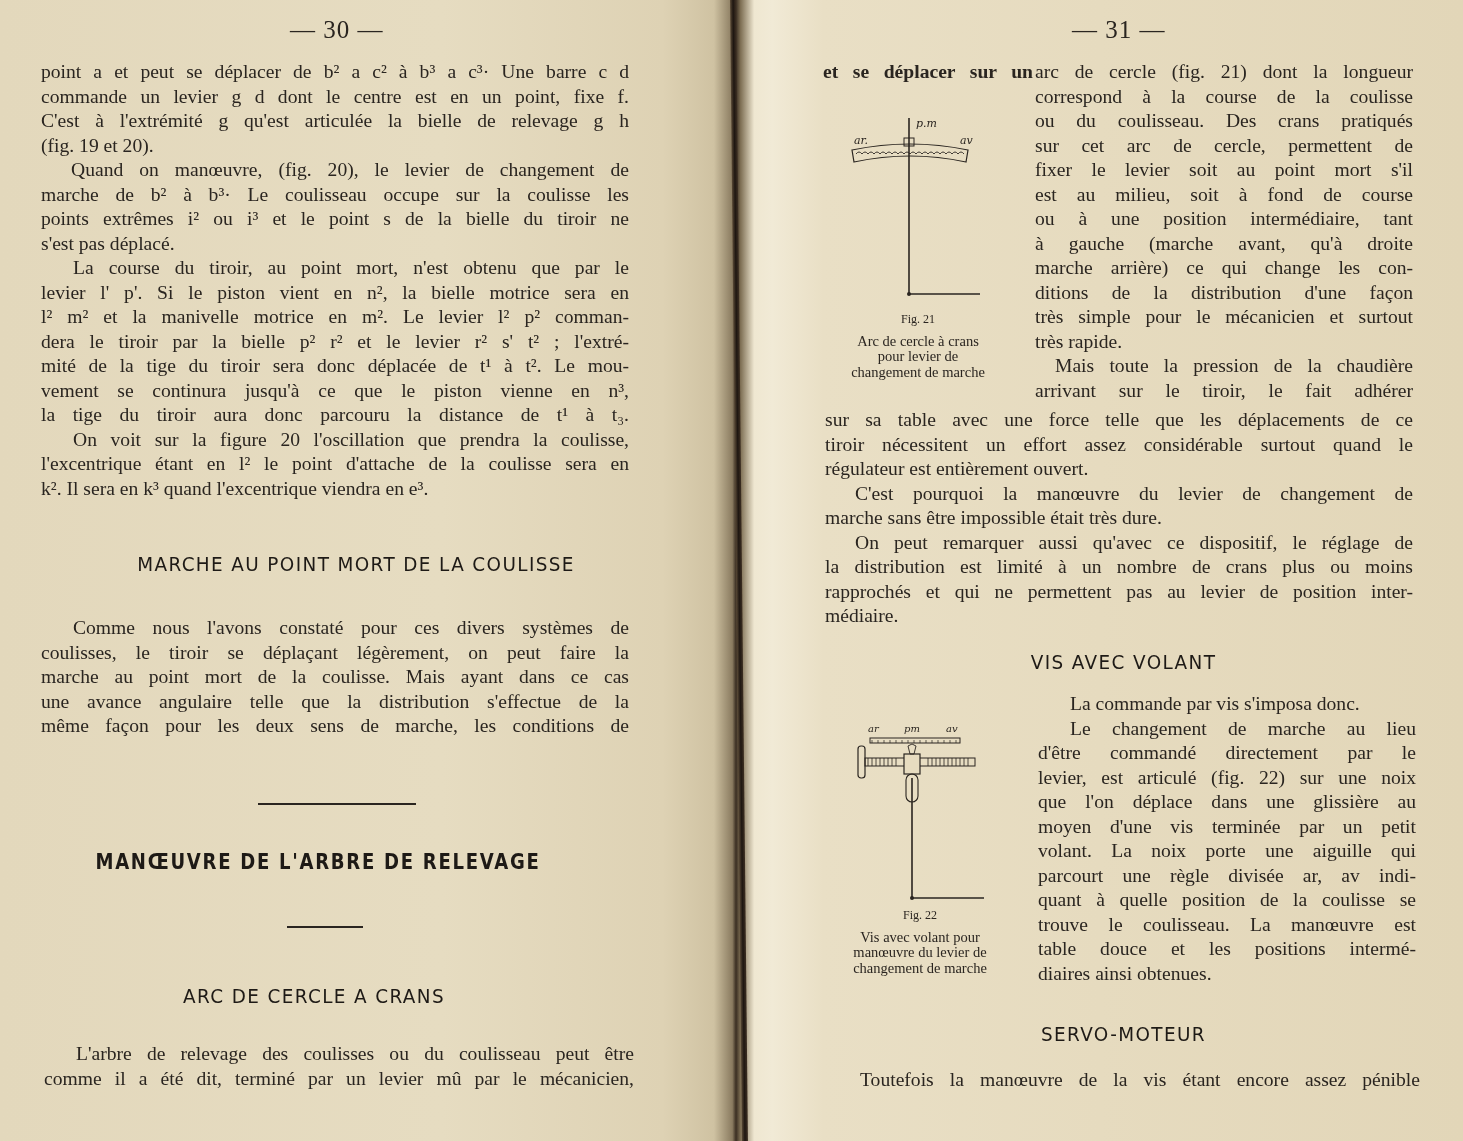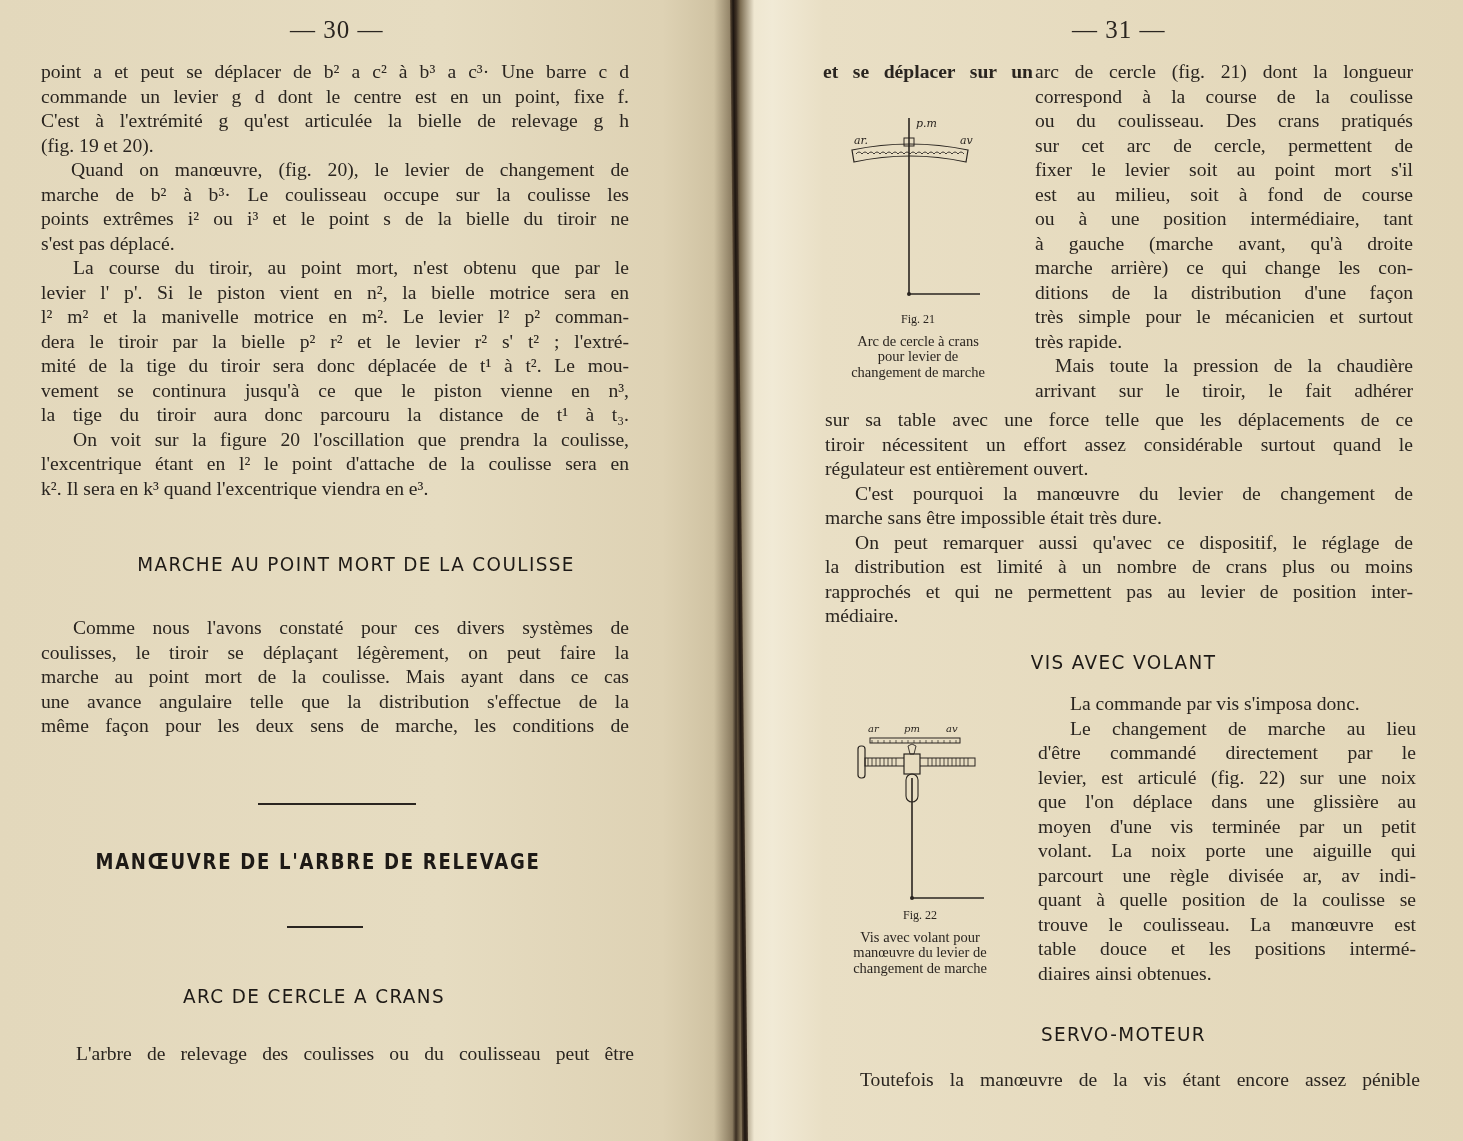--- a/index.html
+++ b/index.html
@@ -108,20 +108,21 @@
 
   <div class="heading bold" style="top:850px; left:-50px;">MANŒUVRE DE L'ARBRE DE RELEVAGE</div>
 
   <div class="rule" style="left:287px; top:926px; width:76px;"></div>
 
   <div class="heading" style="top:984px; left:-54px;">ARC DE CERCLE A CRANS</div>
 
   <div class="text" style="left:44px; top:1042px; width:590px;">
     <p class="noindent">
       <span class="line" style="padding-left:32px;">L'arbre de relevage des coulisses ou du coulisseau peut être</span>
+      <span class="line">comme il a été dit, terminé par un levier mû par le mécanicien,</span>
     </p>
   </div>
 </div>
 
 <div class="page page-right">
   <div class="folio" style="left:336px;">— 31 —</div>
 
   <div class="text" style="left:87px; top:60px; width:210px;font-weight:bold;">
     <span class="line">et se déplacer sur un</span>
   </div>

